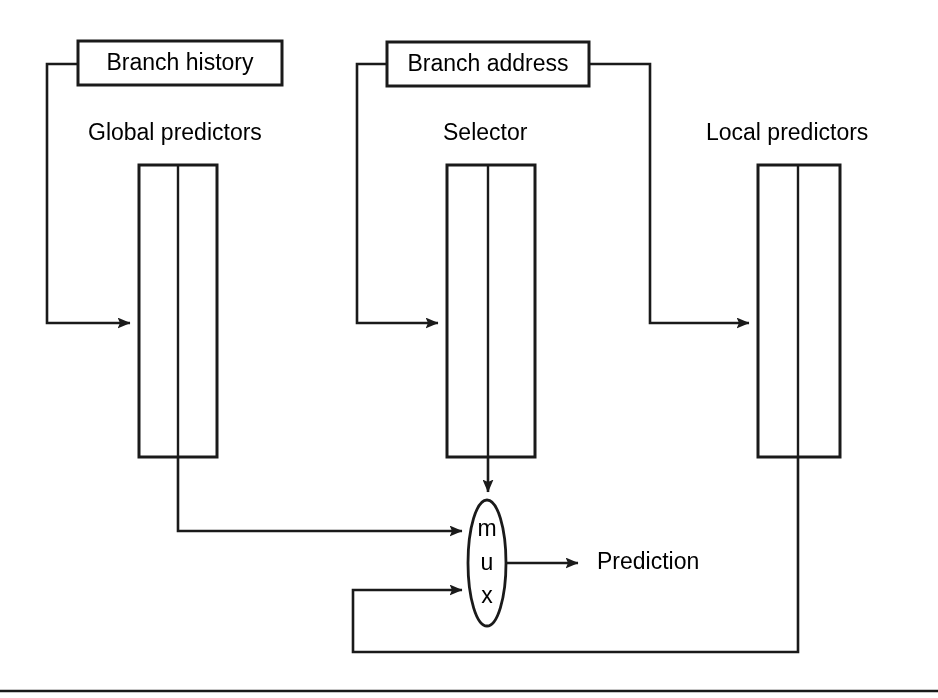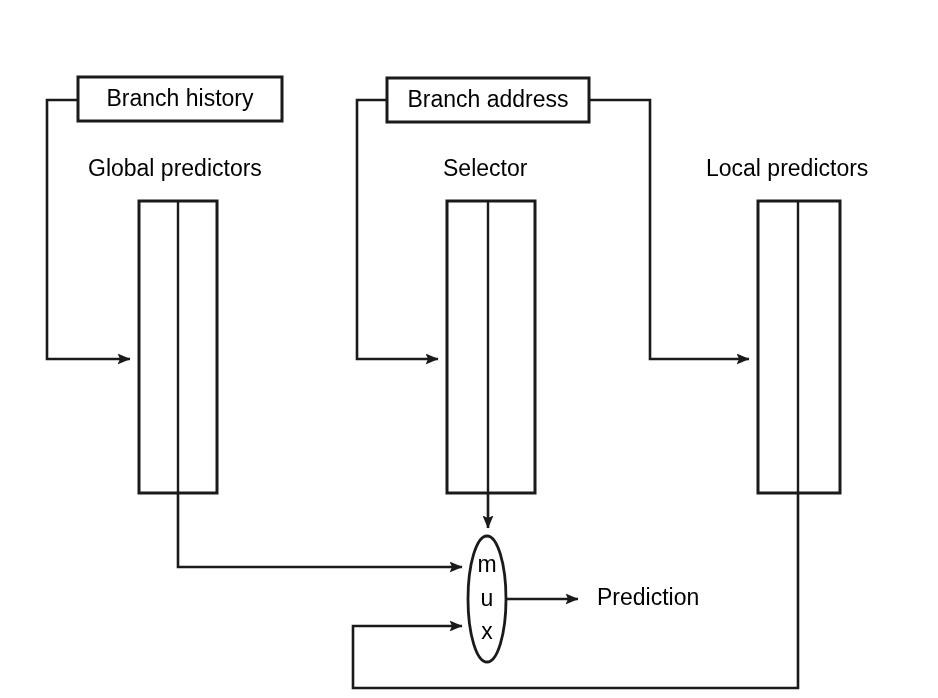--- a/index.html
+++ b/index.html
@@ -12,21 +12,20 @@
     width: 938px;
     height: 698px;
     font-family: "Liberation Sans", sans-serif;
     color: #000000;
     overflow: hidden;
   }
   #diagram-root {
     position: relative;
     width: 938px;
     height: 659px;
-    margin-top: 36px;
   }
   svg#diagram-svg {
     display: block;
     width: 938px;
     height: 698px;
   }
   .wire {
     fill: none;
     stroke: #1a1a1a;
     stroke-width: 2.6;

